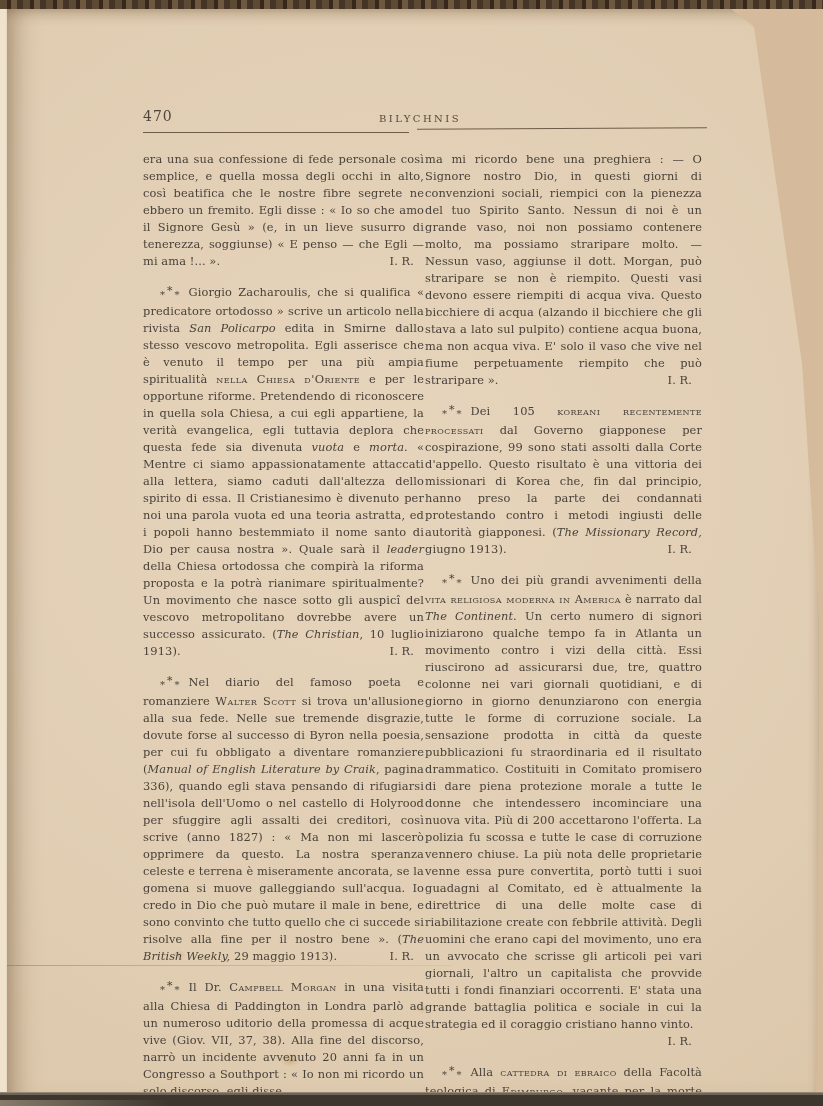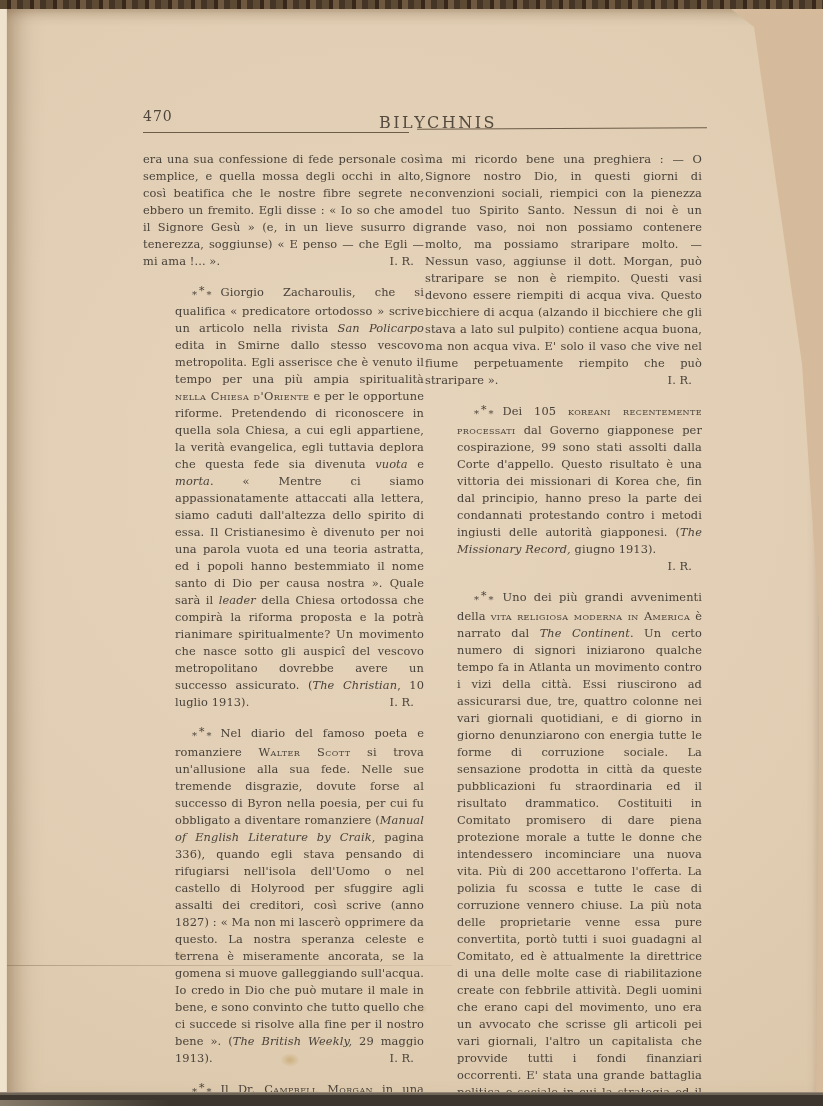--- a/index.html
+++ b/index.html
@@ -35,34 +35,34 @@
     background:rgba(100,80,55,.3); }
 
   
   .bottom-band { position:absolute; left:0; top:1092px; width:100%; height:14px; z-index:5;
     background:linear-gradient(180deg,#958878 0 1px,#6f6557 1px 3px,#3c362e 3px 100%); }
   .bottom-band::after { content:""; position:absolute; left:0; bottom:0; width:170px; height:6px;
     background:linear-gradient(90deg,#c4b49b, rgba(196,180,155,0)); opacity:.55; }
 
   
   .page-number { position:absolute; left:136px; top:99px; font-size:14px; letter-spacing:1px; color:#4e463c; }
-  .journal-title { position:absolute; left:372px; top:104px; font-size:16px; letter-spacing:2.5px; color:#544a3e; }
+  .journal-title { position:absolute; left:372px; top:104px; font-size:10px; letter-spacing:2.5px; color:#544a3e; }
   .rule { position:absolute; height:1px; background:#6d5c49; }
   .rule-l { left:136px; top:123px; width:266px; }
   .rule-r { left:410px; top:119px; width:290px; transform:rotate(-0.25deg); }
 
   
   .col { position:absolute; top:142px; text-align:justify; font-size:11.4px; line-height:17px;
     color:#49423a; letter-spacing:.1px; }
   .col-left { left:136px; width:281px; }
   .col-right { left:418px; width:277px; }
 
   .para::after { content:""; display:block; clear:both; }
   .para + .para { margin-top:12px; }
-  .para.marked { text-indent:17px;margin-left:32px; }
+  .para.marked { text-indent:17px; }
 
   .asterism { display:inline-block; text-indent:0; margin-right:7px; letter-spacing:2px; }
   .ast-low { font-size:10px; vertical-align:-2px; }
   .ast-high { font-size:11px; vertical-align:2px; }
 
   .it { font-style:italic; }
   .sc { font-variant:small-caps; letter-spacing:.4px; }
   .sig { float:right; padding-right:10px; white-space:nowrap; }
 </style>
 </head>

